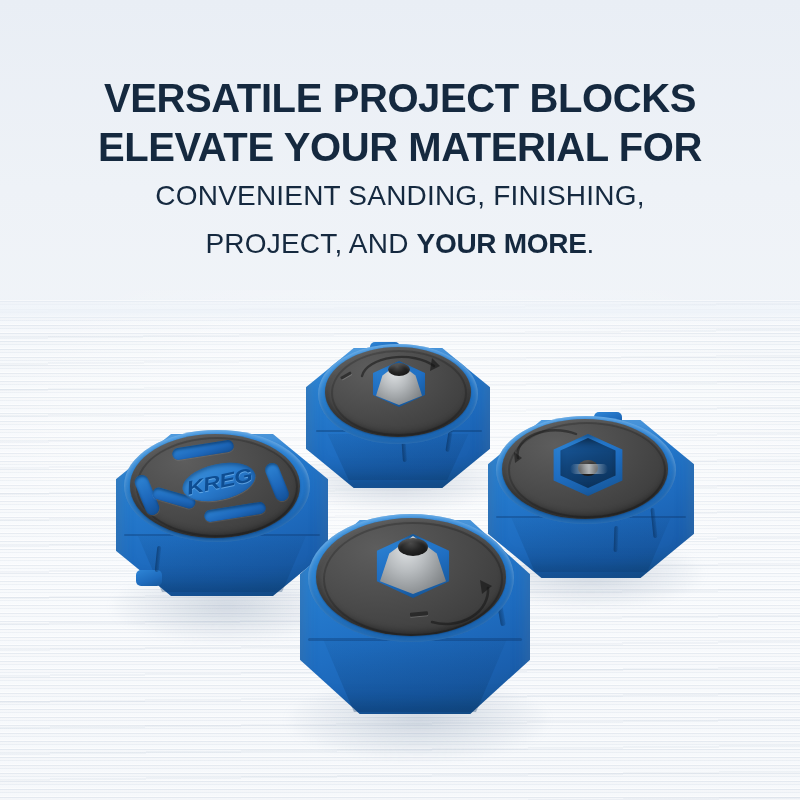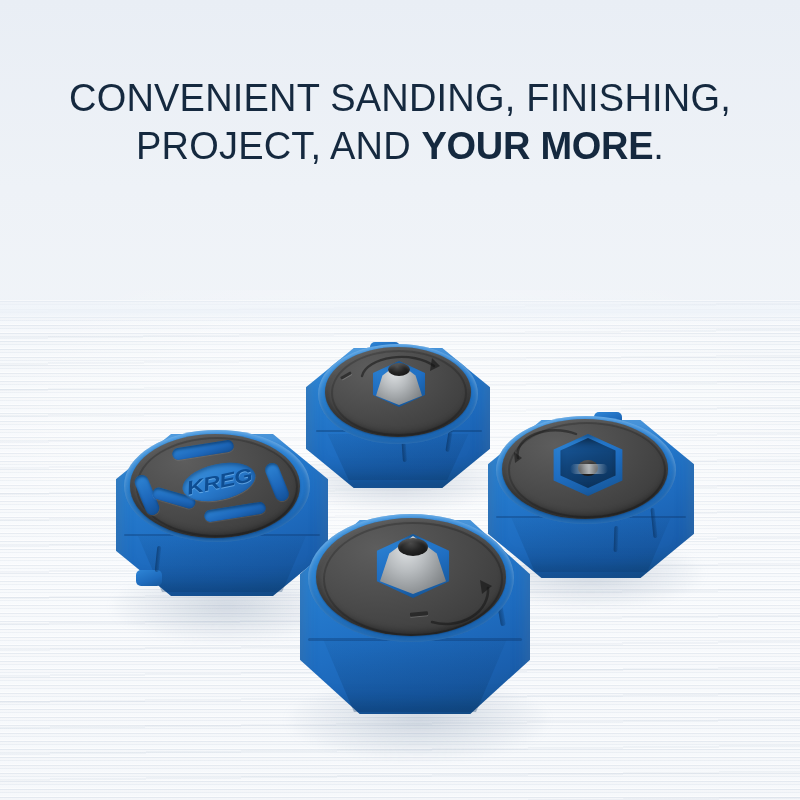--- a/index.html
+++ b/index.html
@@ -75,21 +75,21 @@
   .hl-bold{
     font-weight:bold;
     font-size:40px;
     line-height:49px;
     letter-spacing:-0.4px;
     font-stretch:condensed;
     transform:scaleX(1.0);
   }
   .hl-light{
     font-weight:300;
-    font-size:38px;
+    font-size:28px;
     line-height:48px;
     letter-spacing:0.2px;
   }
   .hl-light em{ font-style:normal; font-weight:bold; letter-spacing:-.3px; }
 
   
   .block{ position:absolute; }
 
   
   .hexbody{
@@ -196,20 +196,22 @@
 <div id="stage">
 
   <div class="bg-upper"></div>
   <div class="bg-surface"></div>
   <div class="bg-streaks"></div>
   <div class="bg-streaks2"></div>
   <div class="bg-vignette"></div>
   <div class="bg-seam"></div>
 
   <div class="headline">
+    <span class="hl-line hl-bold">VERSATILE PROJECT BLOCKS</span>
+    <span class="hl-line hl-bold">ELEVATE YOUR MATERIAL FOR</span>
     <span class="hl-line hl-light">CONVENIENT SANDING, FINISHING,</span>
     <span class="hl-line hl-light"><span>PROJECT, AND </span><em>YOUR MORE</em><span>.</span></span>
   </div>
 
   <div class="ground-shadow" style="left:112px;top:570px;width:230px;height:72px;"></div>
   <div class="ground-shadow" style="left:292px;top:450px;width:215px;height:62px;"></div>
   <div class="ground-shadow" style="left:478px;top:540px;width:225px;height:68px;"></div>
   <div class="ground-shadow" style="left:288px;top:680px;width:260px;height:80px;"></div>
 
   <div class="block" style="left:298px;top:330px;width:200px;height:170px;">

